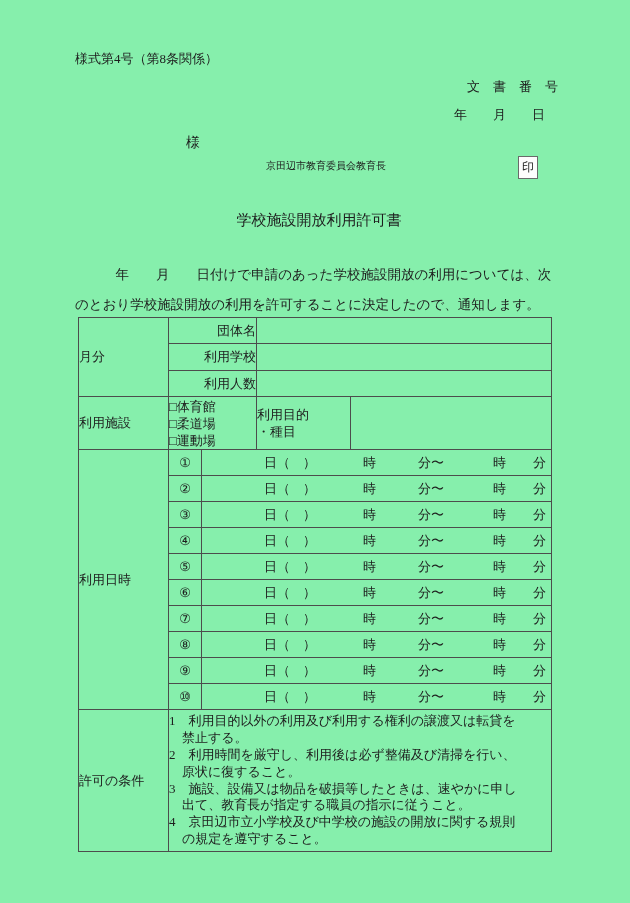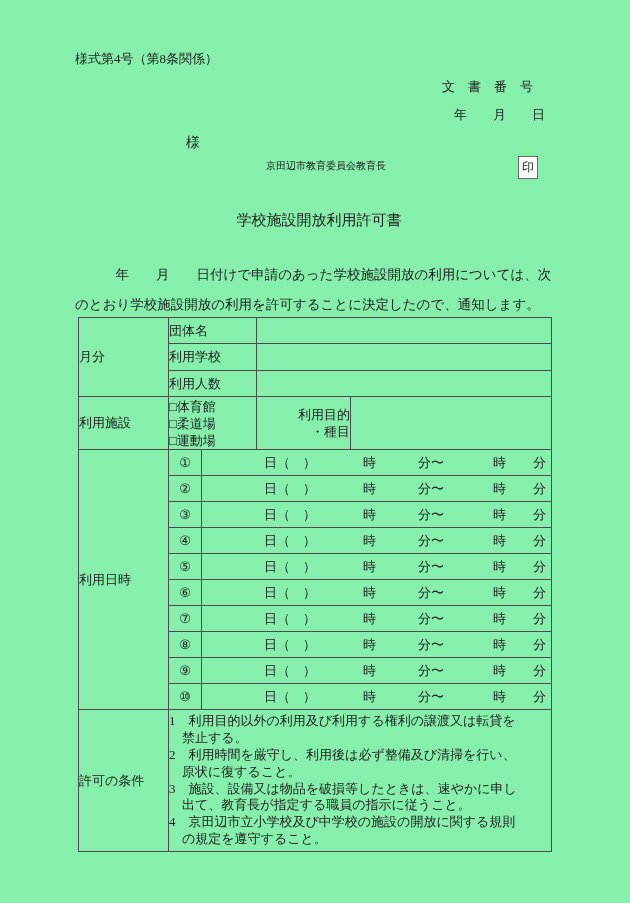--- a/index.html
+++ b/index.html
@@ -9,21 +9,21 @@
     height: 903px;
     background: #86efac;
     color: #1d1d1d;
     font-family: "Liberation Serif", "DejaVu Serif", serif;
     overflow: hidden;
   }
   .abs { position: absolute; }
 
   
   .form-number { top: 50px; left: 75px; font-size: 13px; }
-  .doc-number  { top: 78px;  right: 97px; font-size: 13px; }
+  .doc-number  { top: 78px;  right: 72px; font-size: 13px; }
   .date-line   { top: 106px; right: 85px; font-size: 13px; }
   .addressee   { top: 134px; left: 186px; font-size: 14px; }
   .issuer      { top: 159px; left: 266px; font-size: 10px; }
   .seal-box {
     top: 156px; left: 518px;
     width: 18px; height: 21px;
     border: 1px solid #6a6a6a;
     display: flex; align-items: center; justify-content: center;
     font-size: 12px; background: #fdfdfd;
   }
@@ -42,24 +42,24 @@
   }
   table.permit td {
     border: 1px solid #4c4c4c;
     font-size: 13px;
     vertical-align: middle;
     padding: 0;
     overflow: hidden;
   }
   td.cat { text-align: left; }
   td.month-cat { text-align: left; padding-right: 3px; }
-  td.sub-label { text-align: left; font-family: Liberation Mono, monospace; }
+  td.sub-label { text-align: right; font-family: Liberation Mono, monospace; }
   td.value-cell { }
   td.checkbox-cell { padding-left: 8px; line-height: 17px; margin-top: 20px; }
-  td.purpose-label { text-align: right; line-height: 17px; }
+  td.purpose-label { text-align: left; line-height: 17px; }
   td.num-cell { text-align: center; }
   td.sched-cell { position: relative; }
   .sc { position: absolute; top: 50%; transform: translateY(-50%); white-space: nowrap; }
   .f-day { left: 62px; }
   .f-h1  { left: 161px; }
   .f-m1  { left: 216px; }
   .f-h2  { left: 291px; }
   .f-m2  { right: 5px; }
   td.cond-cell { padding: 4px 4px 4px 8px; line-height: 16.8px; }
   .cond-line2 { padding-left: 13px; }

